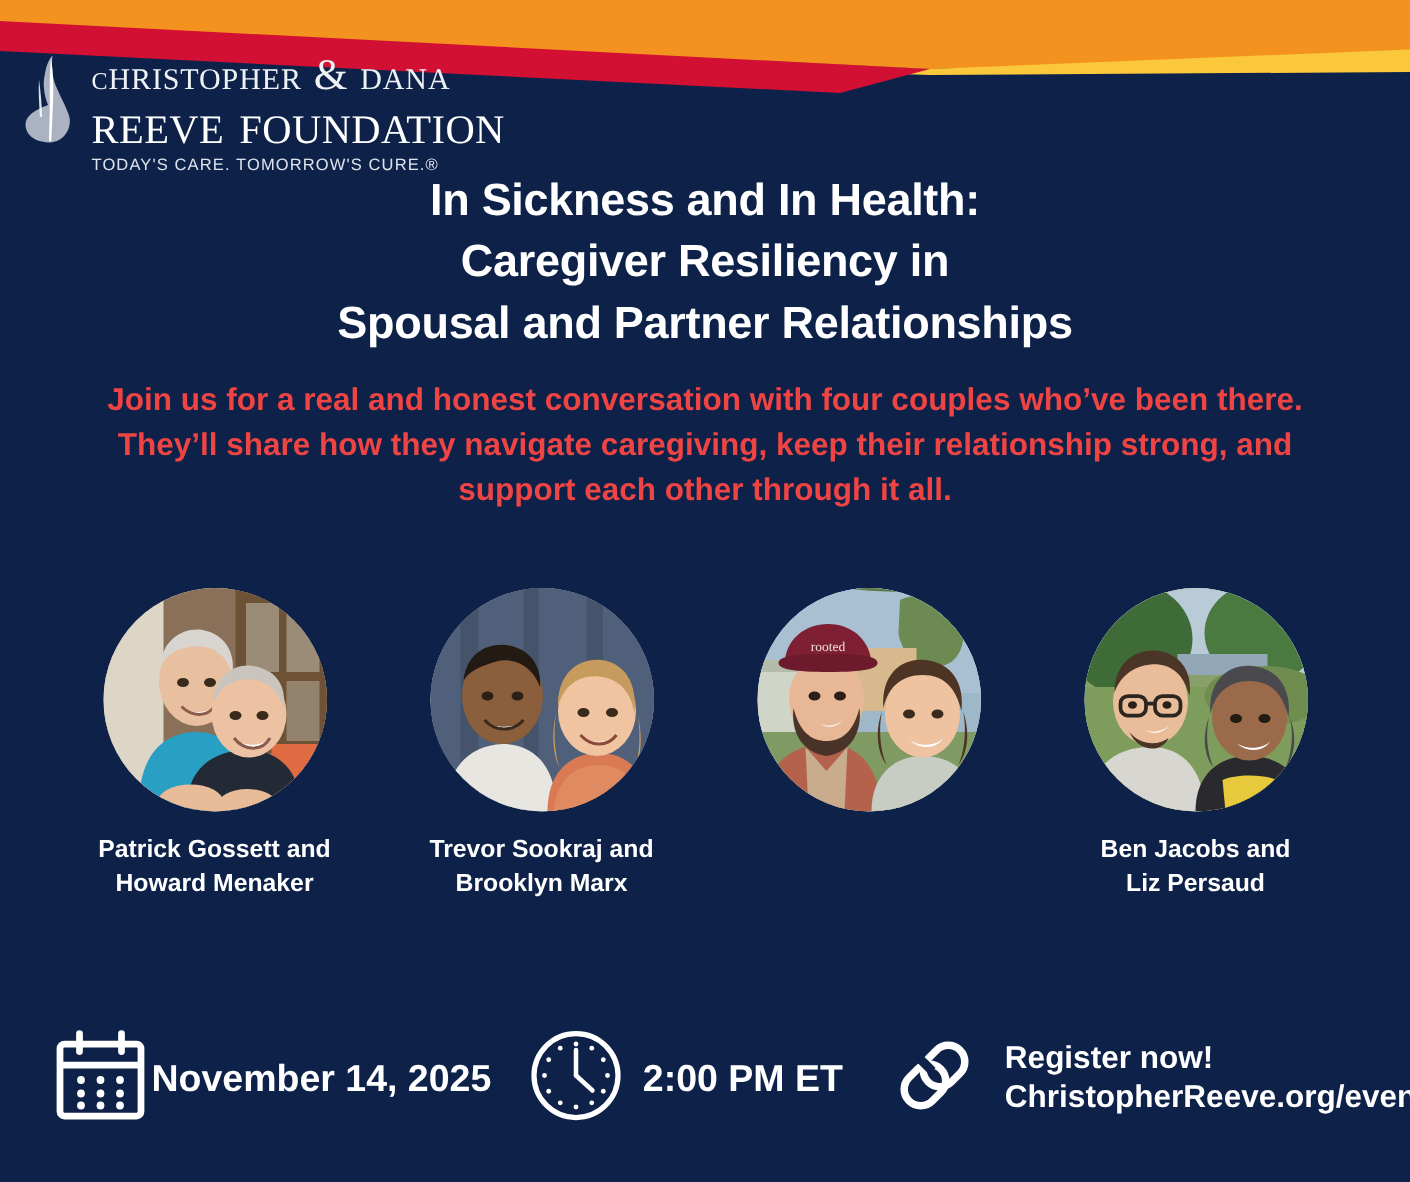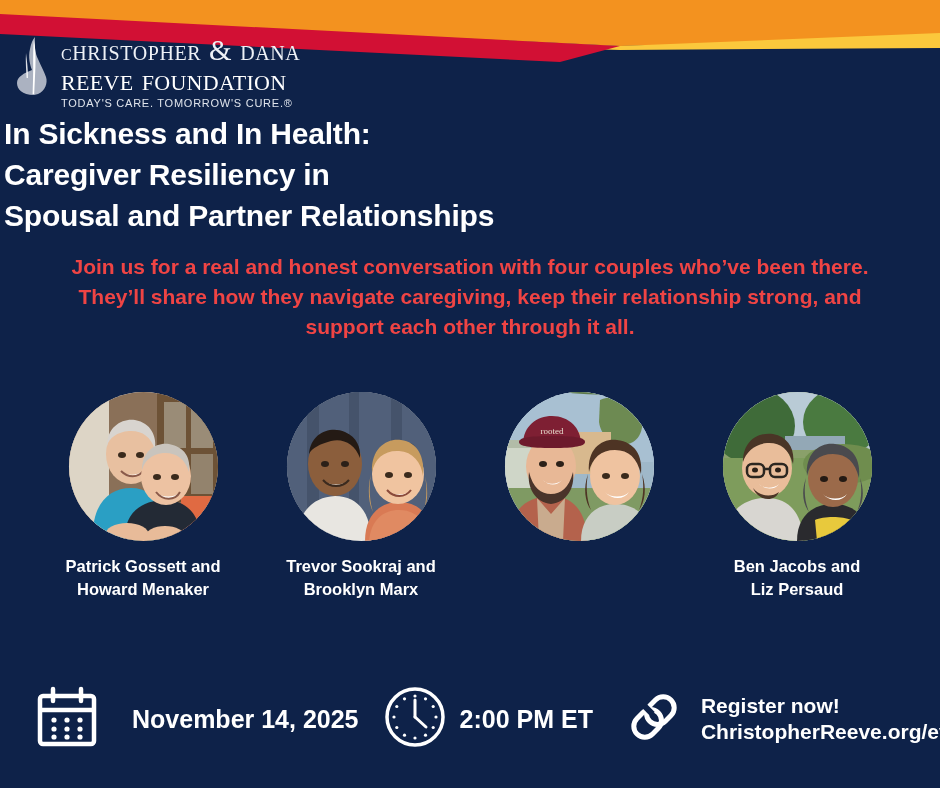--- a/index.html
+++ b/index.html
@@ -47,21 +47,21 @@
     font-size: 29px;
     letter-spacing: 0.6px;
     color: #eef1f6;
     font-variant: small-caps;
     text-transform: lowercase;
     white-space: nowrap;
   }
   .logo-line1::first-letter { font-size: 23px; }
   .logo-line2 {
     font-family: "Liberation Serif", serif;
-    font-size: 32px;
+    font-size: 39px;
     letter-spacing: 0.3px;
     color: #ffffff;
     font-variant: small-caps;
     text-transform: lowercase;
     white-space: nowrap;
     margin-top: -2px;
   }
   .logo-tag {
     font-family: "Liberation Sans", sans-serif;
     font-size: 11px;
@@ -70,23 +70,23 @@
     color: #dfe4ec;
     white-space: nowrap;
     margin-top: 3px;
     margin-left: 0;
   }
 
   
   .title {
     position: absolute;
     top: 113px;
-    left: 4px;
+    left: 16px;
     width: 908px;
-    text-align: left;
+    text-align: center;
     color: #ffffff;
     font-weight: bold;
     font-size: 30px;
     line-height: 1.37;
     letter-spacing: -0.2px;
   }
   .title-line { display: block; }
 
   
   .description {
@@ -147,21 +147,21 @@
     padding-left: 36px;
   }
   .foot-item { display: flex; align-items: center; }
   .foot-icon { flex: 0 0 auto; display: block; }
   .foot-text {
     color: #ffffff;
     font-weight: bold;
     font-size: 25px;
     white-space: nowrap;
   }
-  .date-item .foot-text { margin-left: 34px; }
+  .date-item .foot-text { margin-left: 3px; }
   .time-item { margin-left: 25px; }
   .time-item .foot-text { margin-left: 14px; }
   .reg-item { margin-left: 30px; }
   .reg-lines {
     margin-left: 16px;
     display: flex;
     flex-direction: column;
     line-height: 1.26;
   }
   .reg-lines .l1, .reg-lines .l2 {

